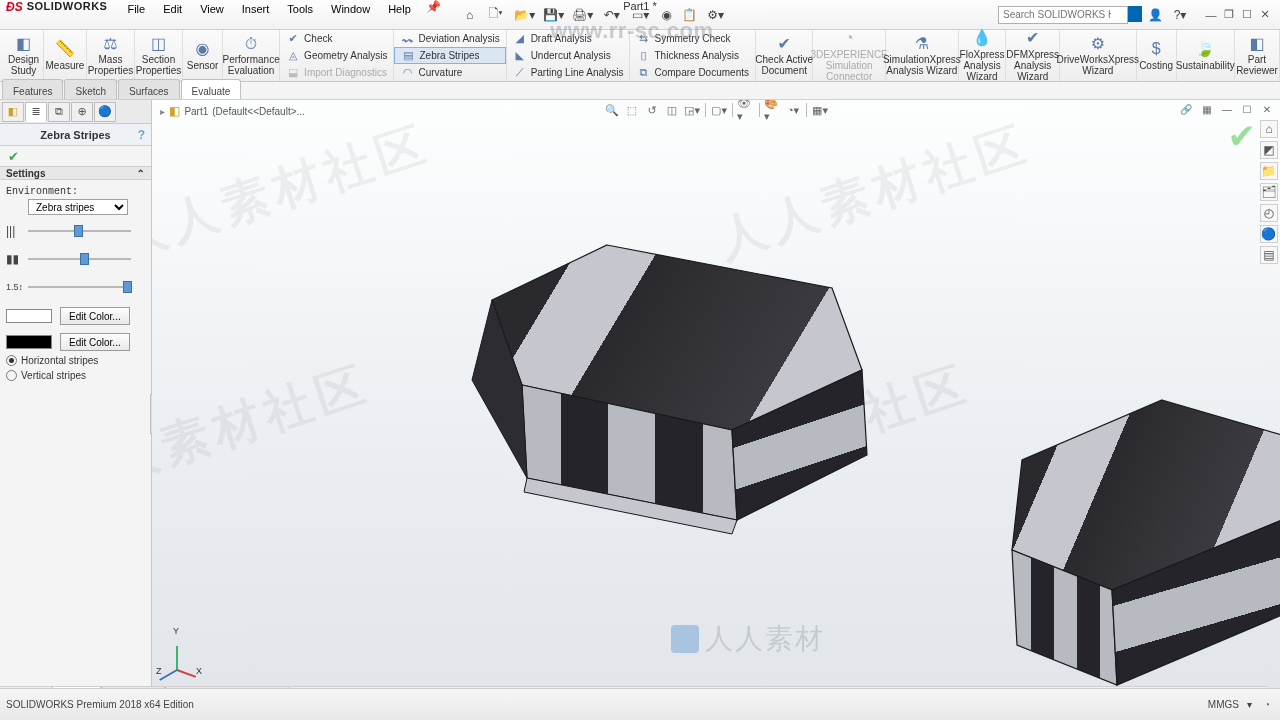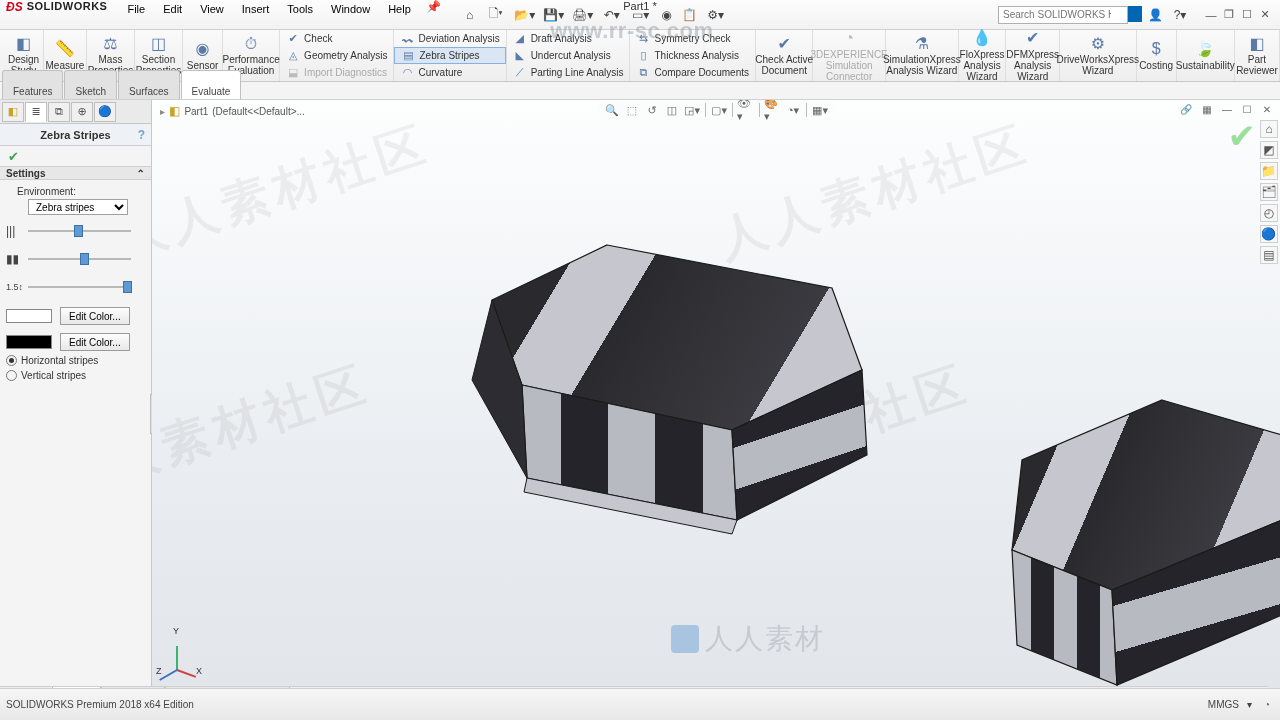--- a/index.html
+++ b/index.html
@@ -30,35 +30,35 @@
 .ribbon-grp.disabled .ico { color:#bbb; }
 .ribbon-rows { display:flex; flex-direction:column; justify-content:center; border-right:1px solid #dedede; }
 .ribbon-row { display:flex; align-items:center; height:17px; font-size:10px; color:#333; padding:0 6px; gap:4px; white-space:nowrap; }
 .ribbon-row.active { background:#dbe6f4; border:1px solid #8ab0de; }
 .ribbon-row .ico { width:14px; height:14px; display:inline-flex; align-items:center; justify-content:center; font-size:11px; color:#5a7ba8;}
 .ribbon-row.disabled { color:#aaa; }
 .ribbon-row.disabled .ico { color:#bbb; }
 
 
 .doc-tabs { height: 18px; background:#f4f4f4; display:flex; align-items:flex-end; padding-left:2px; border-bottom:1px solid #d0d0d0; }
-.doc-tab { font-size:10px; padding:15px 10px 2px; color:#444; background:#e2e2e2; border:1px solid #c0c0c0; border-bottom:none; border-radius:3px 3px 0 0; margin-right:1px;}
+.doc-tab { font-size:10px; padding:6px 10px 2px; color:#444; background:#e2e2e2; border:1px solid #c0c0c0; border-bottom:none; border-radius:3px 3px 0 0; margin-right:1px;}
 .doc-tab.active { background:#fff; font-weight:500; }
 
 
 .main-area { position:absolute; top:100px; bottom:32px; left:0; right:0; display:flex; }
 .left-panel { width:152px; background:#f4f4f4; border-right:1px solid #c8c8c8; display:flex; flex-direction:column; }
 .left-tabs { height:24px; background:#eaeaea; border-bottom:1px solid #c8c8c8; display:flex; align-items:center; gap:1px; padding-left:2px;}
 .lt-btn { width:22px; height:20px; border:1px solid #bfbfbf; background:#f0f0f0; display:flex; align-items:center; justify-content:center; font-size:11px; color:#555;}
 .lt-btn.active { background:#fff; border-bottom-color:#fff; }
 .pm-title { display:flex; align-items:center; justify-content:center; height:22px; font-size:11px; font-weight:600; color:#333; position:relative; background:#eef2f7; border-bottom:1px solid #d0d0d0;}
 .pm-title .help{ position:absolute; right:6px; color:#6fa6c4; font-size:12px;}
 .pm-accept { height:20px; display:flex; align-items:center; padding-left:8px; color:#36a64f; font-size:13px; }
 .pm-section-hdr { height:14px; background:#e7e7e7; border-top:1px solid #cfcfcf; border-bottom:1px solid #cfcfcf; display:flex; align-items:center; justify-content:space-between; padding:0 6px; font-size:10px; font-weight:600; color:#333;}
 .pm-body { padding:4px 6px; font-size:10px; color:#333; }
-.pm-field-label { margin:2px 11px; }
+.pm-field-label { margin:2px 0;font-family:Liberation Mono, monospace; }
 .pm-select { width:100px; height:16px; border:1px solid #a0a0a0; font-size:10px; background:#fff; padding-left:3px; margin-left:22px; }
 .pm-slider-row { display:flex; align-items:center; height:24px; gap:6px; margin-top:4px;}
 .pm-slider-ico { width:16px; font-size:12px; color:#444; text-align:left;}
 .pm-slider { position:relative; flex:1; height:6px; margin-right:14px; }
 .pm-slider .track { position:absolute; top:2px; left:0; right:0; height:2px; background:#b8b8b8; }
 .pm-slider .thumb { position:absolute; top:-3px; width:9px; height:12px; background:#5f9ad4; border:1px solid #3a72a8; }
 .pm-swatch-row { display:flex; align-items:center; gap:8px; margin-top:8px; }
 .pm-swatch { width:46px; height:14px; border:1px solid #888; }
 .pm-btn { height:18px; border:1px solid #9b9b9b; background:linear-gradient(#fdfdfd,#e8e8e8); font-size:10px; padding:0 8px; }
 .pm-radio-row { display:flex; align-items:center; gap:4px; margin-top:4px; font-size:10px;}

